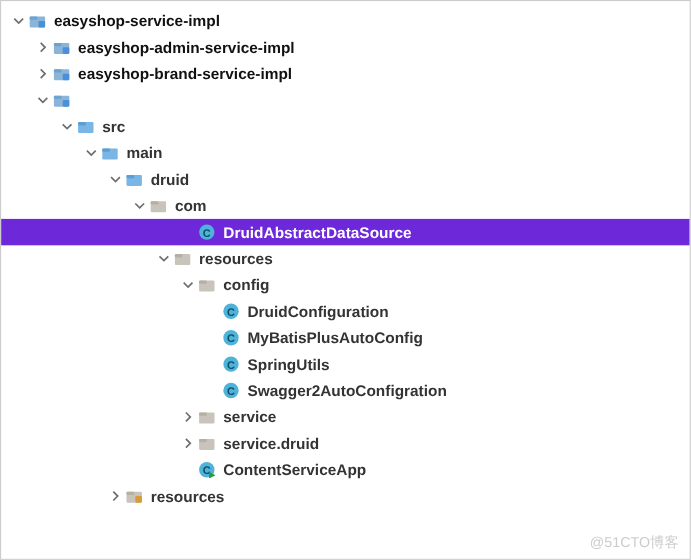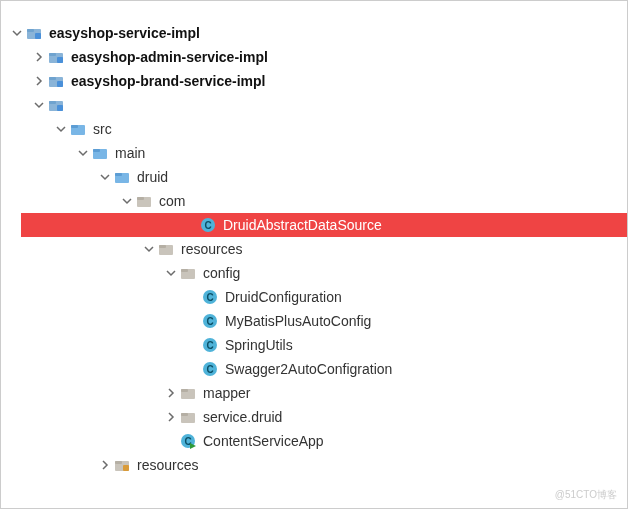--- a/index.html
+++ b/index.html
@@ -7,32 +7,31 @@
     margin: 0;
     font-family: "Segoe UI", Arial, sans-serif;
     font-size: 14px;
     color: #333;
     background: #fff;
     width: 628px;
     height: 509px;
     position: relative;
     border: 1px solid #ccc;
   }
-  .tree { padding: 20px 0 6px 0; user-select: none; }
+  .tree { padding: 6px 0 6px 0; user-select: none; }
   .row {
     display: flex;
     align-items: center;
     height: 24px;
     white-space: nowrap;
     cursor: pointer;
   }
   .row.selected {
-    background: #ef4444;
+    background: #6d28d9;
     color: #fff;
-    margin-left: 20px;
   }
   .indent { display: inline-block; height: 1px; }
   .arrow {
     width: 16px;
     height: 16px;
     display: inline-flex;
     align-items: center;
     justify-content: center;
     font-size: 10px;
     color: #6c6c6c;
@@ -43,30 +42,30 @@
   .icon {
     width: 18px;
     height: 18px;
     display: inline-flex;
     align-items: center;
     justify-content: center;
     margin-right: 6px;
     flex-shrink: 0;
   }
   .label {
-    font-weight: 400;
+    font-weight: 700;
   }
   .label.bold { font-weight: 700; color: #111; }
   .row.selected .label { color: #fff; }
   .watermark {
     position: absolute;
     bottom: 6px;
     right: 10px;
     color: #ccc;
-    font-size: 10px;
+    font-size: 13px;
     pointer-events: none;
   }
   
   svg { display: block; }
 </style>
 </head>
 <body>
 
 <div class="tree" id="tree">
     <div class="row">
@@ -263,21 +262,21 @@
       <span class="arrow ">
         <svg width="10" height="10" viewBox="0 0 10 10">
           <path d="M3 1 L7 5 L3 9" stroke="currentColor" stroke-width="1.5" fill="none"></path>
         </svg>
       </span>
       <span class="icon">
         <svg width="16" height="16" viewBox="0 0 16 16">
           <use href="#ic-pkg"></use>
         </svg>
       </span>
-      <span class="label">mapper</span>
+      <span class="label">service</span>
     </div>
     <div class="row">
       <span class="indent" style="width: 162px;"></span>
       <span class="arrow ">
         <svg width="10" height="10" viewBox="0 0 10 10">
           <path d="M3 1 L7 5 L3 9" stroke="currentColor" stroke-width="1.5" fill="none"></path>
         </svg>
       </span>
       <span class="icon">
         <svg width="16" height="16" viewBox="0 0 16 16">

